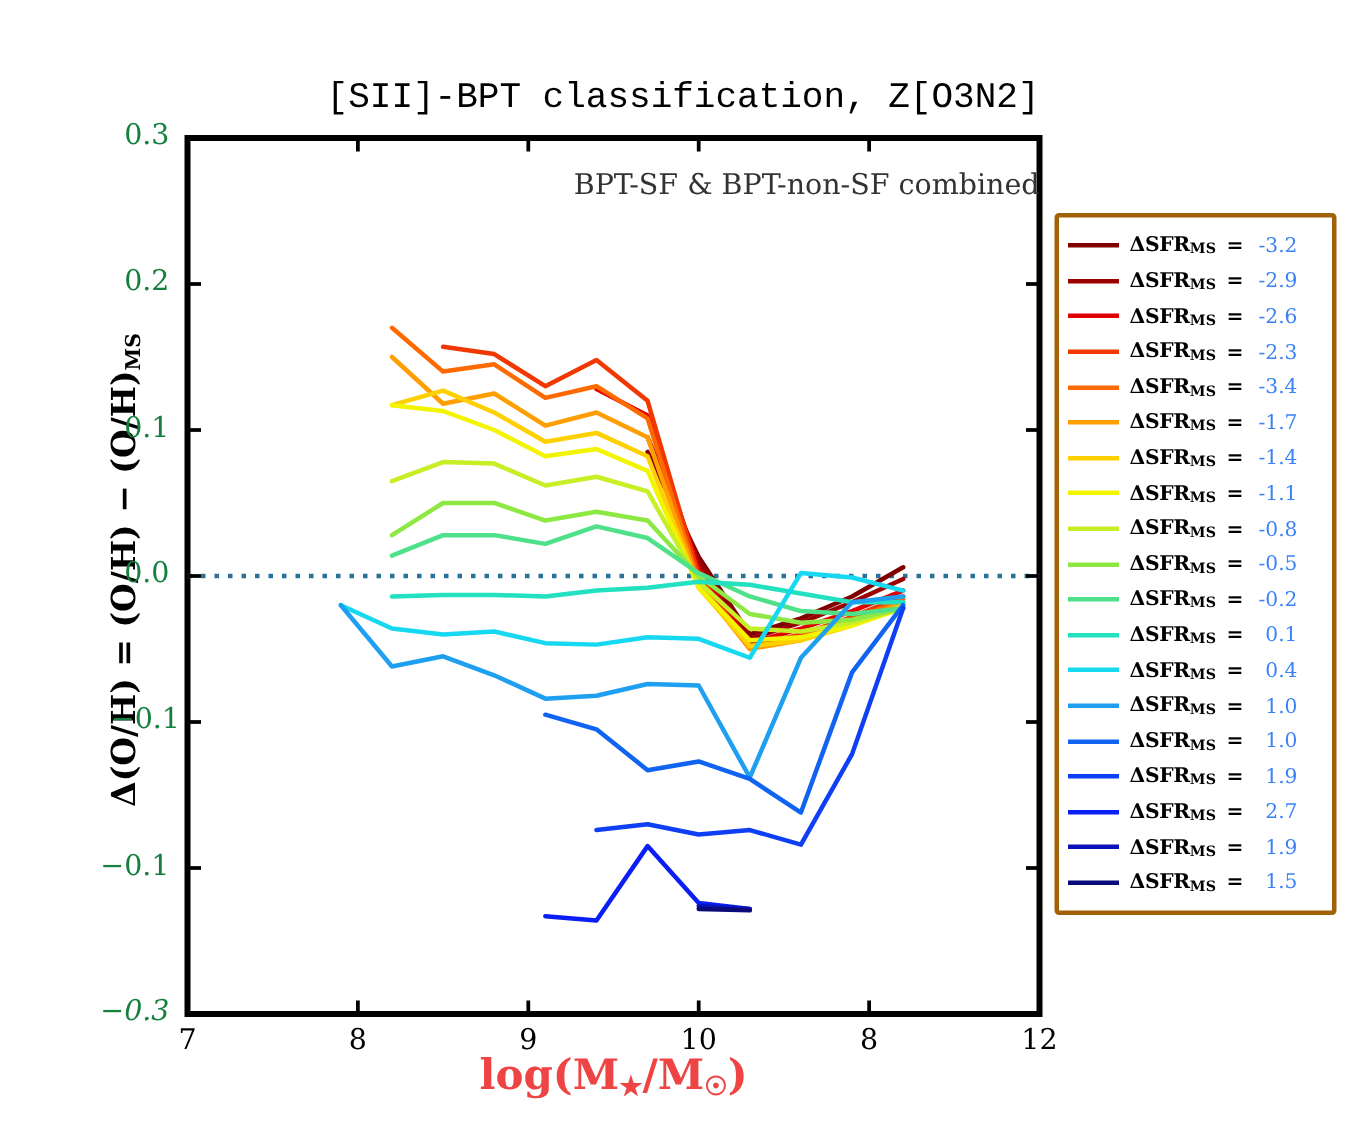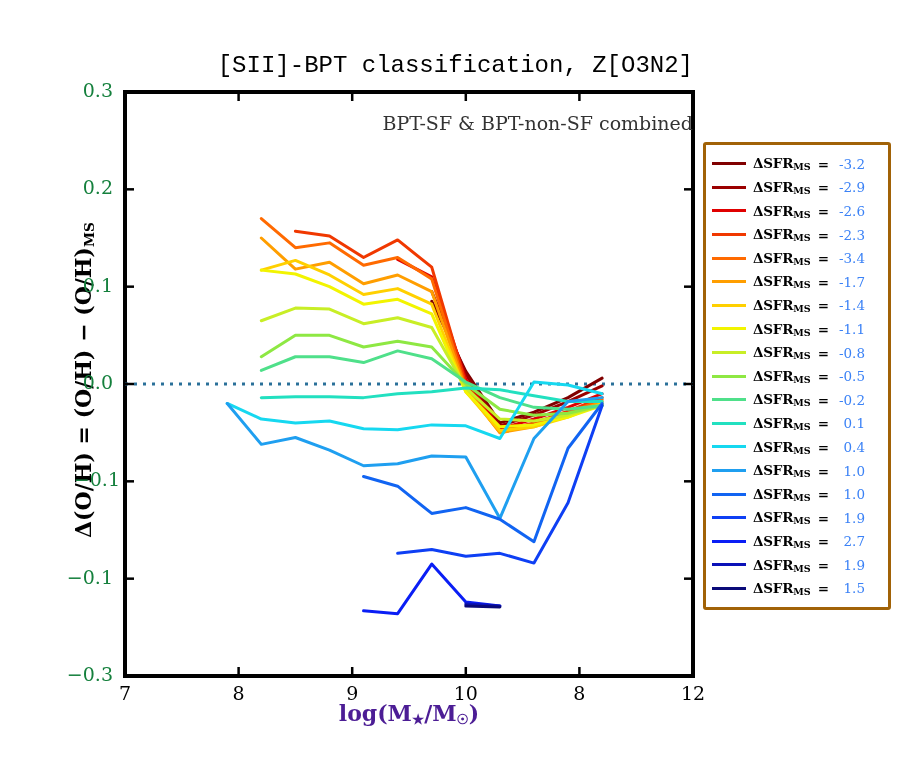--- a/index.html
+++ b/index.html
@@ -90,23 +90,23 @@
     font-size: 19px;
     color: #333333;
     font-family: "DejaVu Serif", "Liberation Serif", serif;
   }
   .axis-label-x {
     position: absolute;
     left: 125px;
     top: 700px;
     width: 568px;
     text-align: center;
-    font-size: 22px;
+    font-size: 28px;
     font-weight: bold;
-    color: #4c1d95;
+    color: #ef4444;
   }
   .axis-label-y {
     position: absolute;
     left: -200px;
     top: 350px;
     width: 600px;
     text-align: center;
     font-size: 22px;
     font-weight: bold;
     color: #000000;
@@ -197,21 +197,21 @@
     <span>Δ(O/H) = (O/H) − (O/H)<span class="sub-sm">MS</span></span>
   </div>
 
   <div id="ytick-container">
       <div class="tick-label-y" style="left: 53px; top: 79px;">0.3</div>
       <div class="tick-label-y" style="left: 53px; top: 176.333px;">0.2</div>
       <div class="tick-label-y" style="left: 53px; top: 273.667px;">0.1</div>
       <div class="tick-label-y" style="left: 53px; top: 371px;">0.0</div>
       <div class="tick-label-y" style="left: 60px; top: 468.333px;">−0.1</div>
       <div class="tick-label-y" style="left: 53px; top: 565.667px;">−0.1</div>
-      <div class="tick-label-y" style="left: 53px; top: 663px;">−0.3</div>
+      <div class="tick-label-y" style="left: 53px; top: 663px; font-style: italic;">−0.3</div>
     </div>
   <div id="xtick-container">
       <div class="tick-label-x" style="left: 100px; top: 682px;">7</div>
       <div class="tick-label-x" style="left: 213.6px; top: 682px;">8</div>
       <div class="tick-label-x" style="left: 327.2px; top: 682px;">9</div>
       <div class="tick-label-x" style="left: 440.8px; top: 682px;">10</div>
       <div class="tick-label-x" style="left: 554.4px; top: 682px;">8</div>
       <div class="tick-label-x" style="left: 668px; top: 682px;">12</div>
     </div>
 

